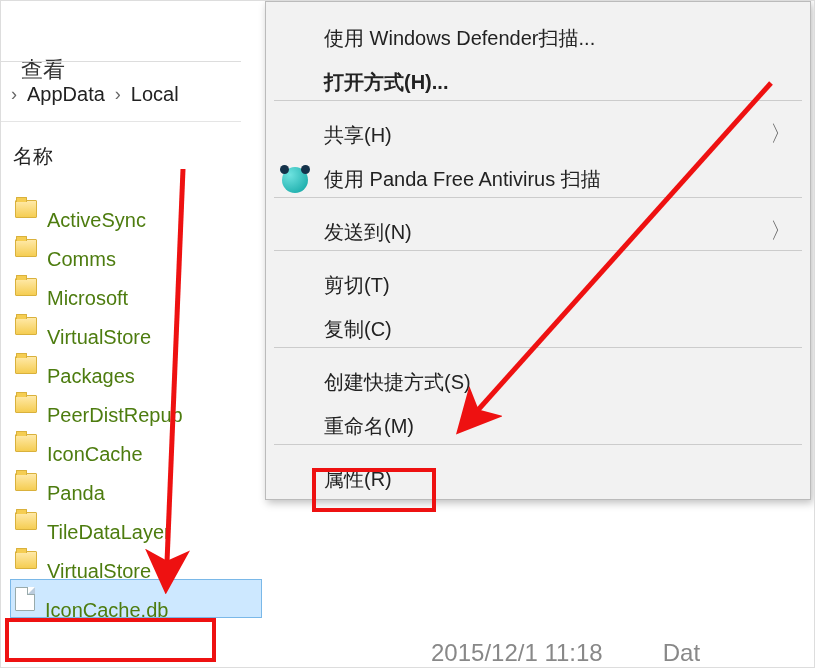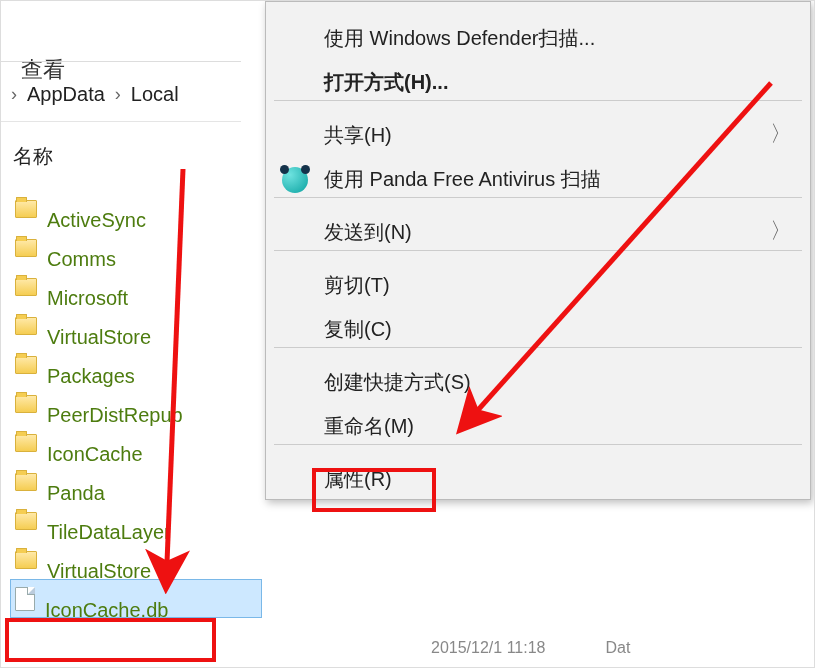--- a/index.html
+++ b/index.html
@@ -187,21 +187,21 @@
     width: 124px;
     height: 44px;
     border: 4px solid #e11;
     pointer-events: none;
   }
 
   .status-area {
     position: absolute;
     left: 430px;
     top: 638px;
-    font-size: 16px;
+    font-size: 24px;
     color: #888;
     display: flex;
     gap: 60px;
   }
 
   .annot-svg {
     position: absolute;
     left: 0; top: 0;
     pointer-events: none;
   }

